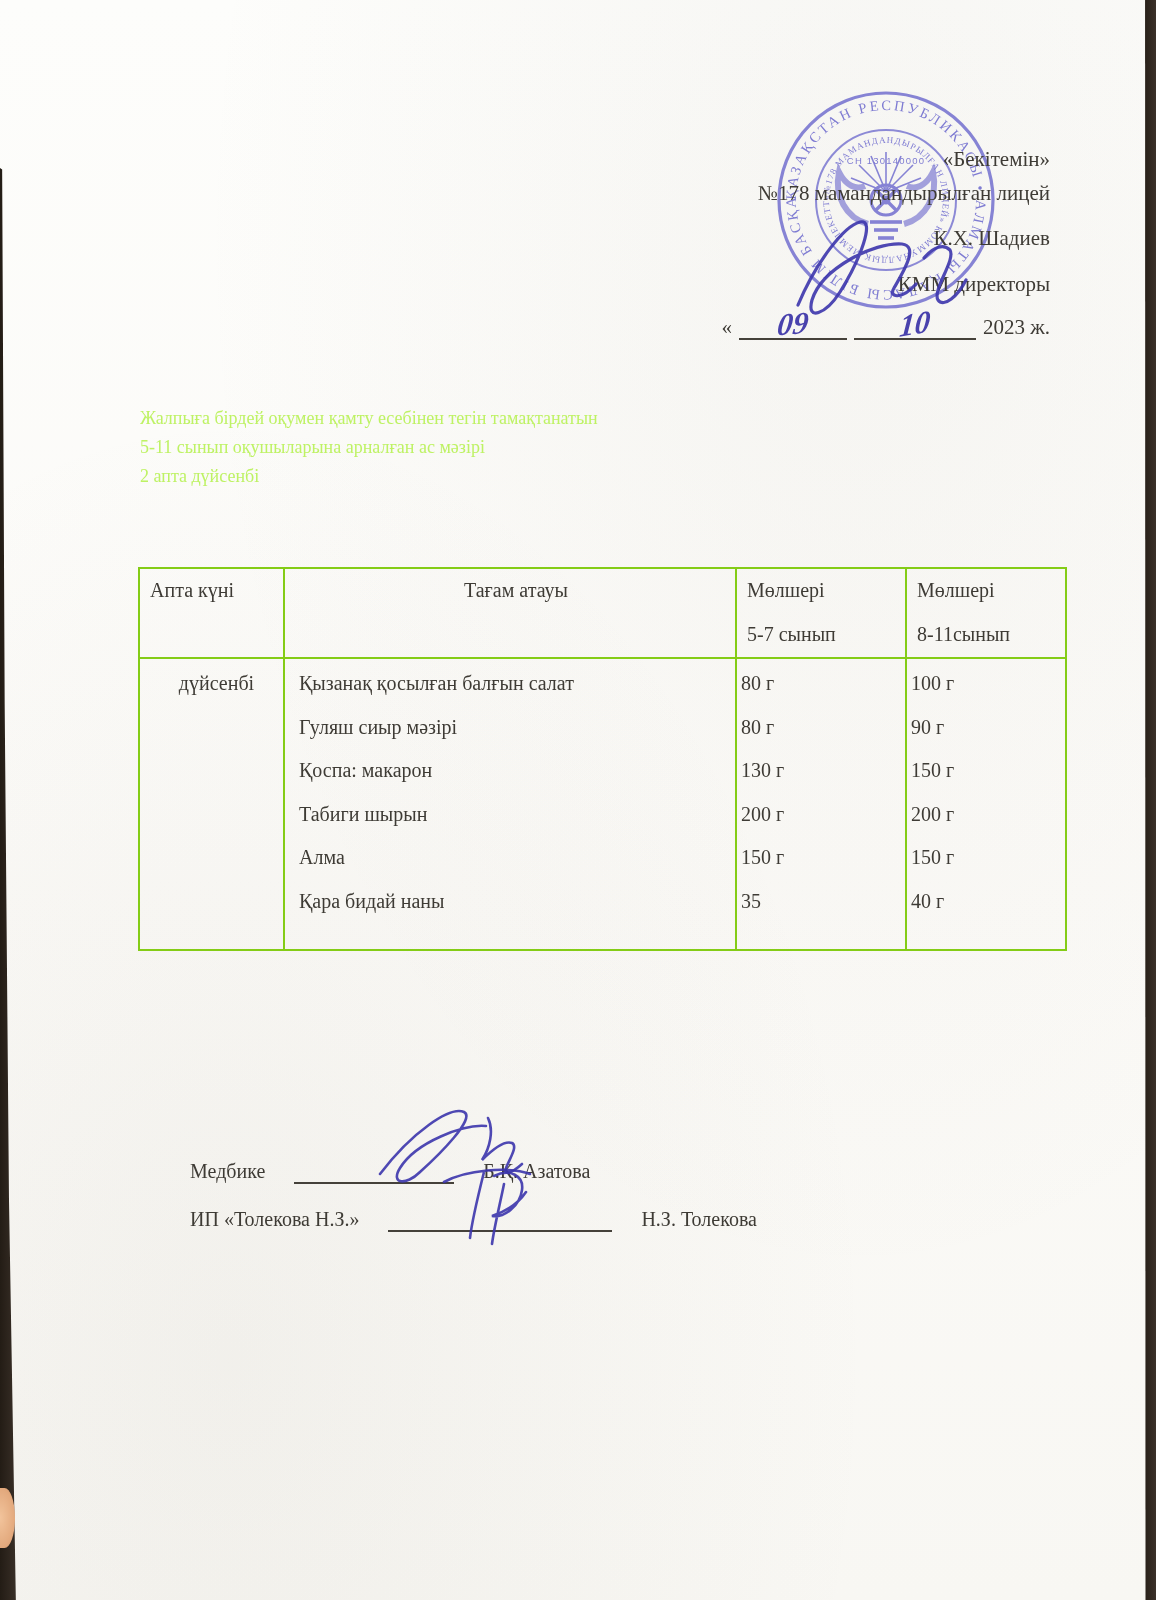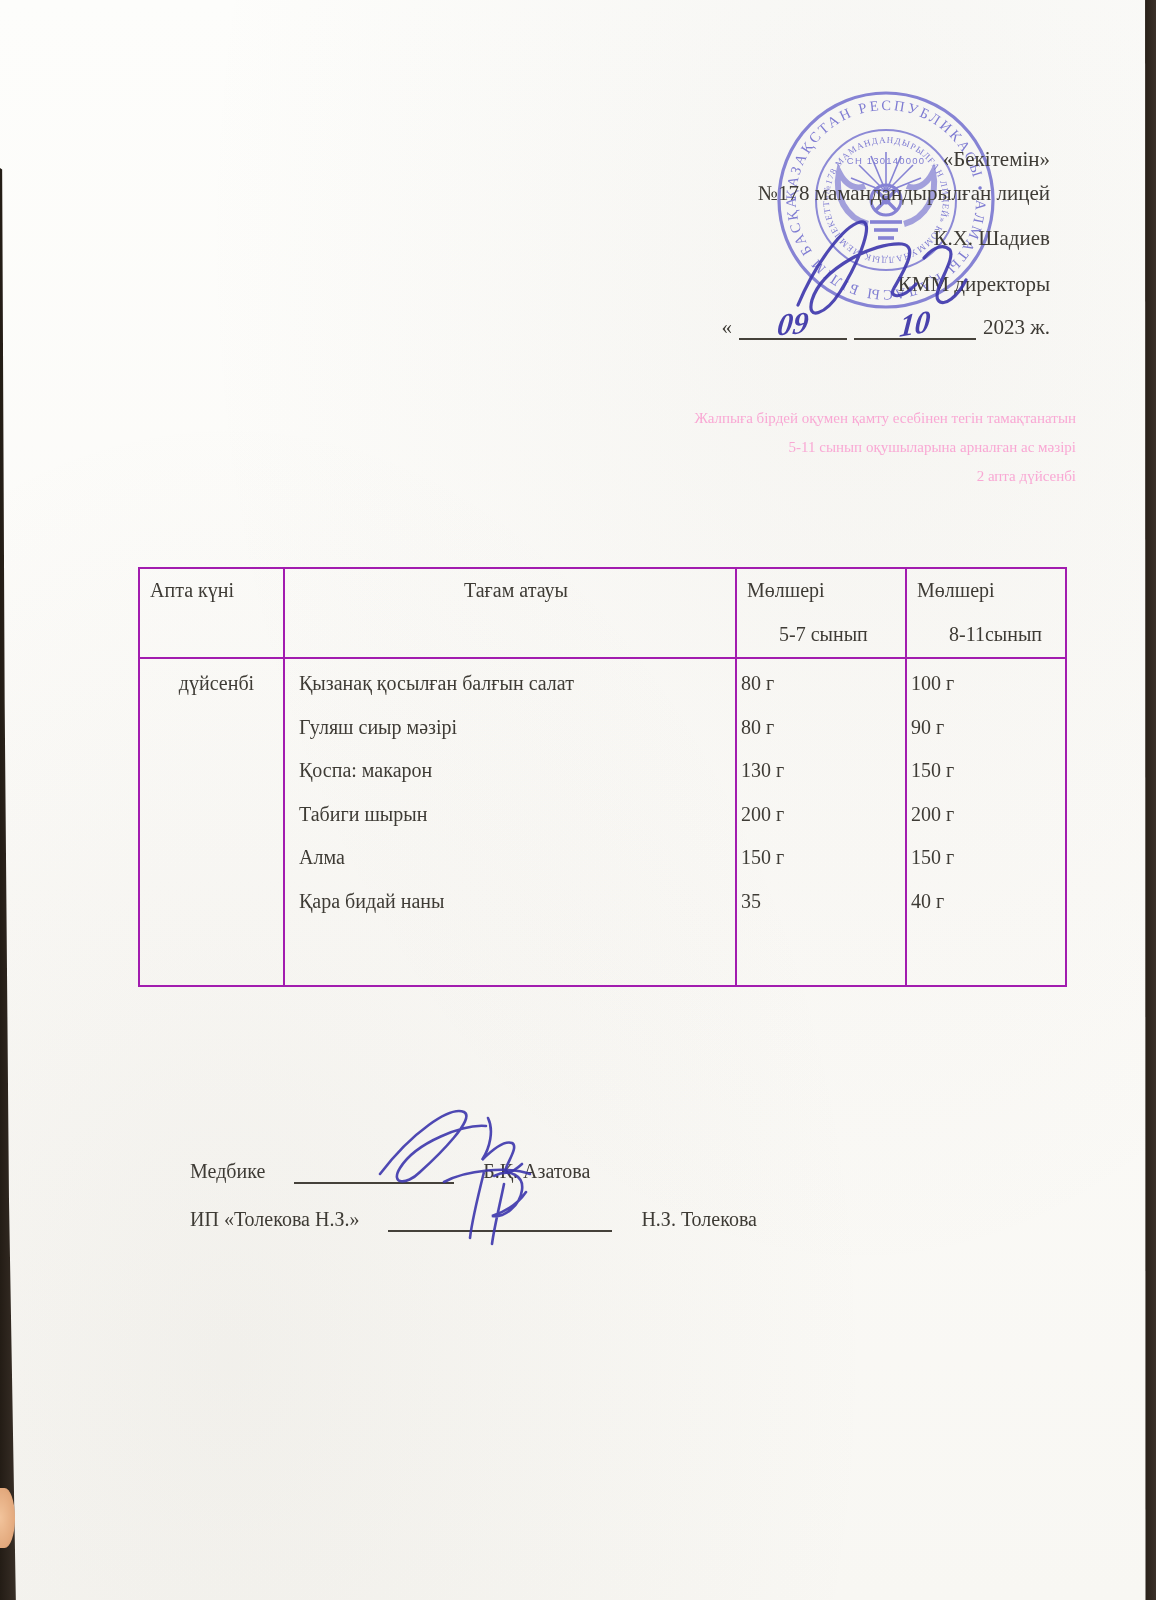--- a/index.html
+++ b/index.html
@@ -26,29 +26,29 @@
   .dateline{margin-top:17px;display:flex;justify-content:flex-end;align-items:flex-end;gap:7px;font-size:21px;}
   .blank{position:relative;border-bottom:2px solid #45413a;height:24px;}
   .blank.b1{width:108px;}
   .blank.b2{width:122px;}
   .hand{position:absolute;left:50%;bottom:-4px;transform:translateX(-50%) rotate(-5deg) skewX(-12deg);
     font-size:31px;color:#3b33a8;font-style:italic;font-weight:bold;opacity:.92;}
   
   .stamp{position:absolute;left:772px;top:86px;width:228px;height:228px;z-index:2;opacity:.82;}
   .dir-sign{position:absolute;left:778px;top:200px;width:210px;height:140px;z-index:4;}
   
-  .title{position:absolute;left:140px;top:404px;width:936px;text-align:right;font-size:15px;line-height:29px;color:#f9a8d4;}
+  .title{position:absolute;left:140px;top:404px;width:936px;text-align:left;font-size:18px;line-height:29px;color:#bef264;}
   
   table.menu{position:absolute;left:138px;top:567px;width:927px;border-collapse:collapse;table-layout:fixed;color:#3e3b35;}
-  table.menu th,table.menu td{border:2px solid #a21caf;vertical-align:top;font-weight:normal;text-align:left;font-size:20px;padding:0;}
+  table.menu th,table.menu td{border:2px solid #84cc16;vertical-align:top;font-weight:normal;text-align:left;font-size:20px;padding:0;}
   th .h1{padding:8px 0 0 10px;line-height:26px;}
-  th .h2{padding:18px 0 0 10px;line-height:26px;margin-left:32px;}
+  th .h2{padding:18px 0 0 10px;line-height:26px;}
   th.cdish .h1{text-align:center;padding-left:12px;}
   thead tr{height:90px;}
-  tbody tr{height:328px;}
+  tbody tr{height:292px;}
   td.day .line{text-align:center;}
   .line{height:43.5px;line-height:26px;padding:11px 4px 0 14px;box-sizing:border-box;white-space:nowrap;overflow:hidden;}
   td.qty .line{padding-left:4px;}
   
   .signs{position:absolute;left:190px;top:1136px;font-size:20px;color:#3e3b35;}
   .sigrow{display:flex;align-items:flex-end;gap:29px;height:48px;}
   .sigrow .role{line-height:26px;}
   .sigline{border-bottom:2px solid #45413a;height:22px;position:relative;}
   .sl1{width:160px;}
   .sl2{width:224px;}

